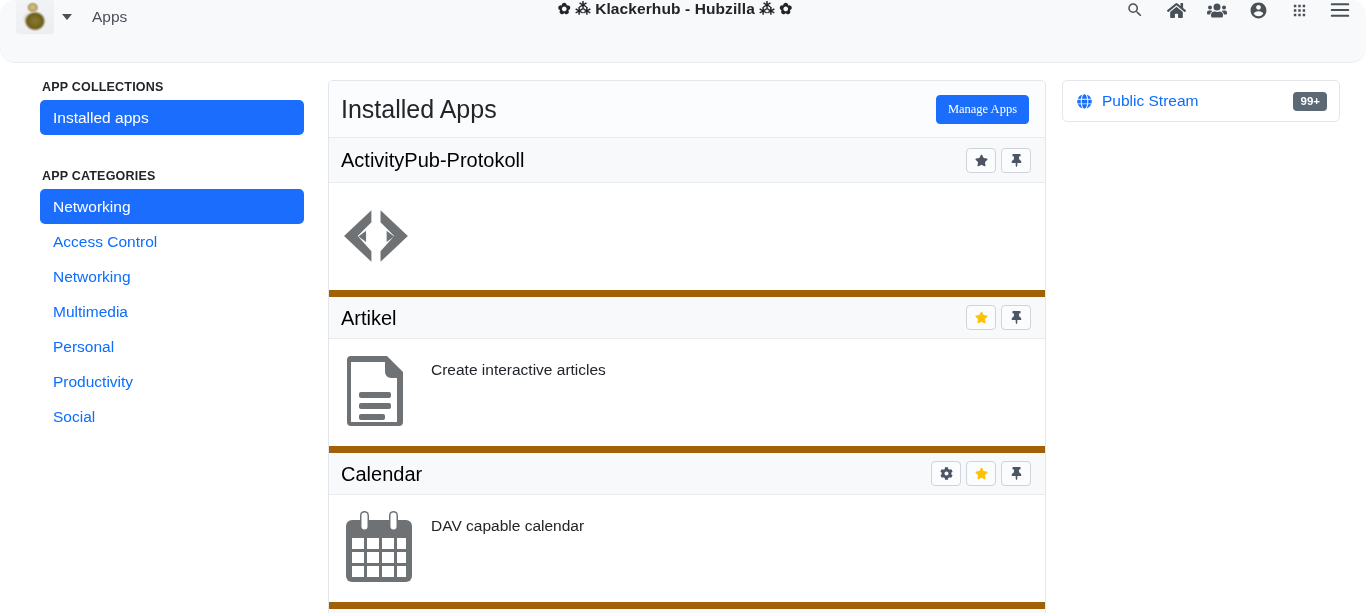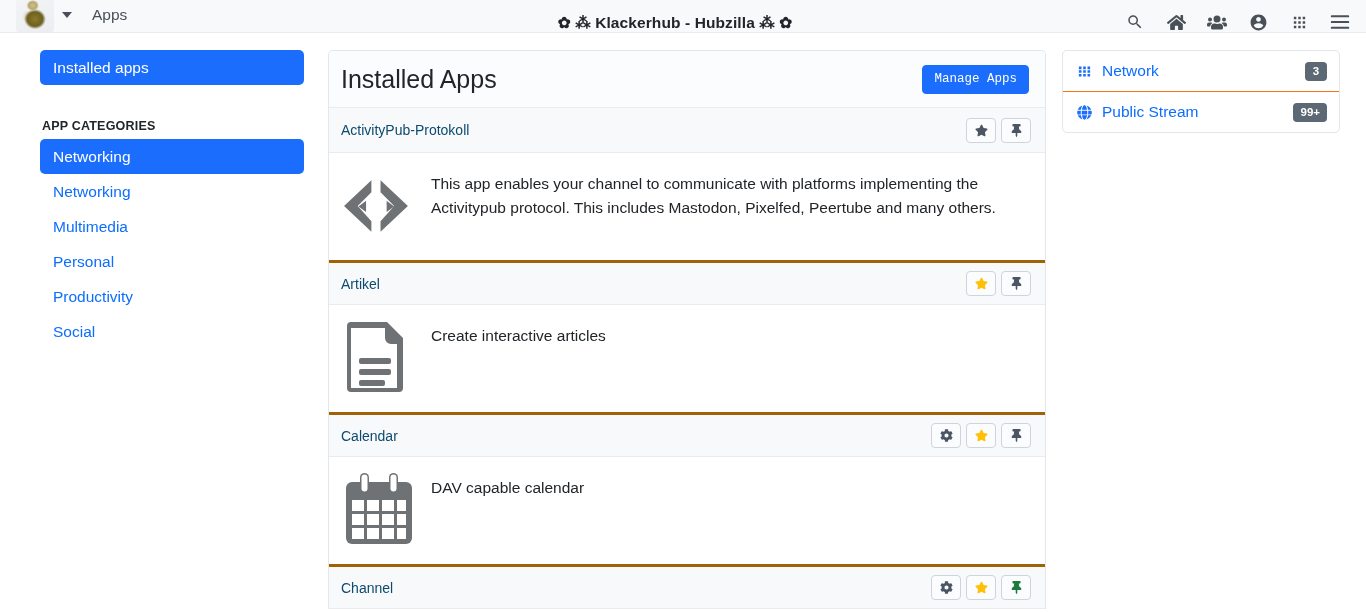--- a/index.html
+++ b/index.html
@@ -5,27 +5,28 @@
   * { box-sizing: border-box; margin: 0; padding: 0; }
   html, body {
     width: 1366px; height: 613px;
     font-family: "Liberation Sans", sans-serif;
     background: #ffffff;
     overflow: hidden;
   }
 
   
   .navbar {
-    height: 33px;
+    height: 63px;
     background: #f8f9fa;
     border-bottom: 1px solid #e9ecef;
     display: flex;
-    align-items: flex-end;
+    align-items: flex-start;
     position: relative;
     padding: 0 16px;
+    border-radius: 15px;
   }
   .nav-left { display: flex; align-items: center; gap: 0; }
   .avatar-wrap { display: flex; align-items: center; gap: 6px; }
   .avatar {
     width: 38px; height: 34px;
     border-radius: 3px;
     background:
       radial-gradient(ellipse 9px 8px at 44% 22%, #cfc08a 0%, #b8a86f 45%, rgba(184,168,111,0) 70%),
       radial-gradient(ellipse 14px 13px at 50% 62%, #8a7a2a 0%, #6e6020 55%, rgba(110,96,32,0) 78%),
       radial-gradient(ellipse 7px 9px at 30% 55%, #d8cfa8 0%, rgba(216,207,168,0) 75%),
@@ -128,41 +129,41 @@
     color: #212529;
     line-height: 30px;
   }
   .btn-primary {
     margin-left: auto;
     background: #1a6dfd;
     color: #fff;
     border: 1px solid #1a6dfd;
     border-radius: 4px;
     font-size: 12.5px;
-    font-family: Liberation Mono, monospace;
+    font-family: Liberation Serif, serif;
     padding: 6px 11px;
     cursor: pointer;
     line-height: 15px;
   }
 
   
   .app-head {
     background: #f8f9fb;
     border-bottom: 1px solid #e9ecef;
-    border-top: 3px solid #a16207;
+    border-top: 7px solid #a16207;
     padding: 8px 14px 8px 12px;
     display: flex;
     align-items: center;
     min-height: 45px;
   }
   .app-head.first { border-top: none; }
   .app-head h3 {
-    font-size: 14px;
+    font-size: 20px;
     font-weight: normal;
-    color: #0c4a6e;
+    color: #000000;
     line-height: 24px;
   }
   .btn-group {
     margin-left: auto;
     display: flex;
     gap: 5px;
   }
   .icon-btn {
     width: 30px; height: 25px;
     border: 1px solid #ced4da;
@@ -269,30 +270,34 @@
           <rect x="1" y="7.9" width="22" height="2.3" rx="1"></rect>
           <rect x="1" y="14.8" width="22" height="2.3" rx="1"></rect>
         </svg>
     </div>
   </div>
 </div>
 
 <div class="page">
 
   <aside class="col-left">
+    <div class="widget-title">APP COLLECTIONS</div>
     <ul class="nav-list">
       <li>
         <a class="active" href="#">Installed apps</a>
       </li>
     </ul>
 
     <div class="widget-title">APP CATEGORIES</div>
     <ul class="nav-list">
       <li>
           <a class="active" href="#">Networking</a>
+        </li>
+      <li>
+          <a href="#">Access Control</a>
         </li>
       <li>
           <a href="#">Networking</a>
         </li>
       <li>
           <a href="#">Multimedia</a>
         </li>
       <li>
           <a href="#">Personal</a>
         </li>
@@ -332,21 +337,20 @@
         <div class="app-icon">
           <svg width="76" height="58" viewBox="0 0 100 76">
             <g fill="#6f7275">
               <path d="M40 4 L4 38 L40 72 L40 58 L22 38 L40 20 Z"></path>
               <path d="M52 4 L52 20 L70 38 L52 58 L52 72 L88 38 Z"></path>
               <path d="M33 31 L23 38.5 L33 46 Z"></path>
               <path d="M60 31 L70 38.5 L60 46 Z"></path>
             </g>
           </svg>
         </div>
-        <div class="app-desc">This app enables your channel to communicate with platforms implementing the Activitypub protocol. This includes Mastodon, Pixelfed, Peertube and many others.</div>
       </div>
 
       <div class="app-head">
         <h3>Artikel</h3>
         <div class="btn-group">
           <button class="icon-btn">
             <svg width="13" height="13" viewBox="0 0 576 512">
                 <path fill="#ffc107" d="M259.3 17.8L194 150.2 47.9 171.5c-26.2 3.8-36.7 36.1-17.7 54.6l105.7 103-25 145.5c-4.5 26.3 23.2 46 46.4 33.7L288 439.6l130.7 68.7c23.2 12.2 50.9-7.4 46.4-33.7l-25-145.5 105.7-103c19-18.5 8.5-50.8-17.7-54.6L382 150.2 316.7 17.8c-11.7-23.6-45.6-23.9-57.4 0z"></path>
               </svg>
           </button>
@@ -444,31 +448,20 @@
 
     </div>
   </main>
 
   <aside class="col-right">
     <div class="card">
       <ul class="right-list">
         <li>
           <a href="#">
             <span class="right-ico">
-              <svg width="15" height="15" viewBox="0 0 24 24">
-                  <path d="M3 4h4.2v4.2H3zM9.9 4h4.2v4.2H9.9zM16.8 4H21v4.2h-4.2zM3 9.9h4.2v4.2H3zM9.9 9.9h4.2v4.2H9.9zM16.8 9.9H21v4.2h-4.2zM3 15.8h4.2V20H3zM9.9 15.8h4.2V20H9.9zM16.8 15.8H21V20h-4.2z"></path>
-                </svg>
-            </span>
-            <span>Network</span>
-            <span class="badge">3</span>
-          </a>
-        </li>
-        <li>
-          <a href="#">
-            <span class="right-ico">
               <svg width="15" height="15" viewBox="0 0 496 512">
                   <path d="M336.5 160C322 70.7 287.8 8 248 8s-74 62.7-88.5 152h177zM152 256c0 22.2 1.2 43.5 3.3 64h185.3c2.1-20.5 3.3-41.8 3.3-64s-1.2-43.5-3.3-64H155.3c-2.1 20.5-3.3 41.8-3.3 64zm324.7-96c-28.6-67.9-86.5-120.4-158-141.6 24.4 33.8 41.2 84.7 50 141.6h108zM177.2 18.4C105.8 39.6 47.8 92.1 19.3 160h108c8.7-56.9 25.5-107.8 49.9-141.6zM487.4 192H372.7c2.1 21 3.3 42.5 3.3 64s-1.2 43-3.3 64h114.6c5.5-20.5 8.6-41.8 8.6-64s-3.1-43.5-8.5-64zM120 256c0-21.5 1.2-43 3.3-64H8.6C3.2 212.5 0 233.8 0 256s3.2 43.5 8.6 64h114.6c-2-21-3.2-42.5-3.2-64zm39.5 96c14.5 89.3 48.7 152 88.5 152s74-62.7 88.5-152h-177zm159.3 141.6c71.4-21.2 129.4-73.7 158-141.6h-108c-8.8 56.9-25.6 107.8-50 141.6zM19.3 352c28.6 67.9 86.5 120.4 158 141.6-24.4-33.8-41.2-84.7-50-141.6h-108z"></path>
                 </svg>
             </span>
             <span>Public Stream</span>
             <span class="badge">99+</span>
           </a>
         </li>
       </ul>
     </div>

